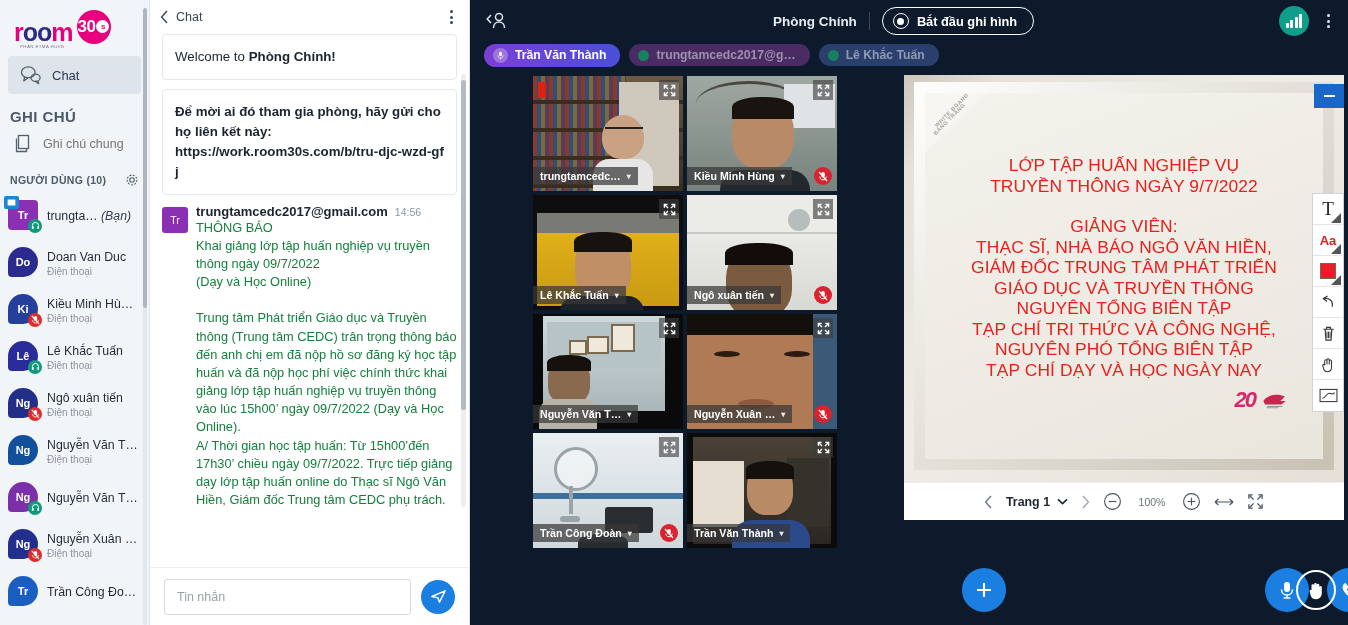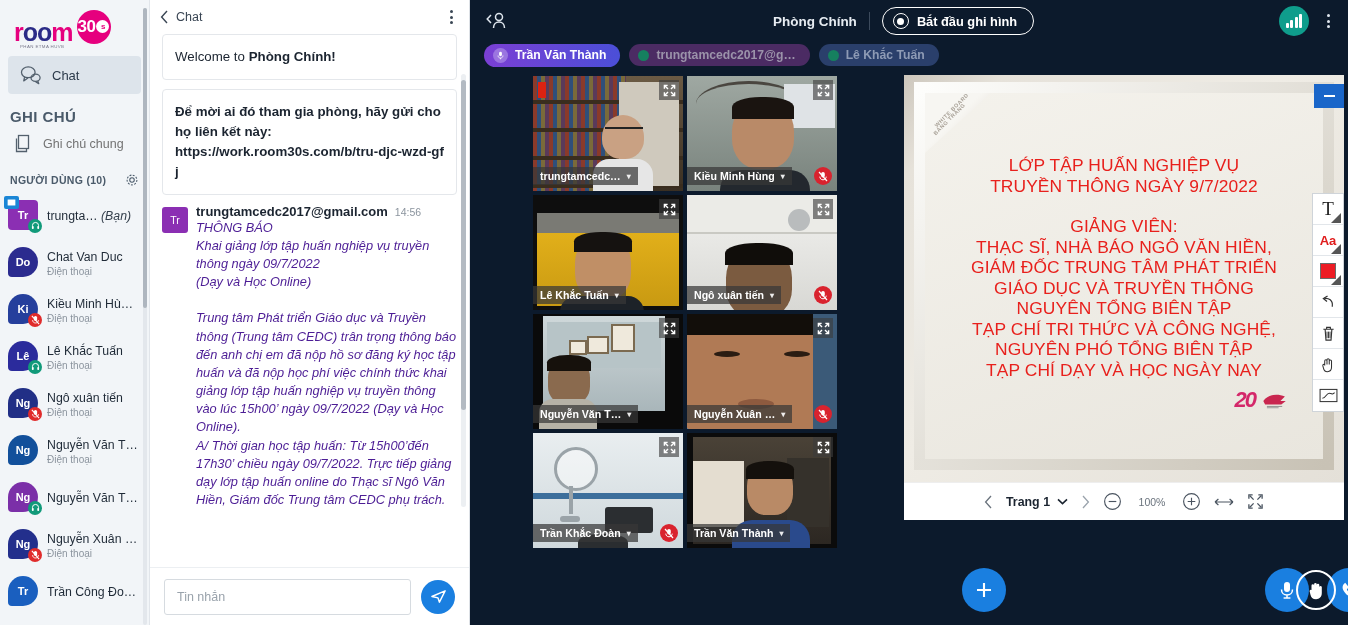--- a/index.html
+++ b/index.html
@@ -117,21 +117,21 @@
   .msg { display: flex; gap: 8px; }
   .msg-av {
     width: 26px; height: 26px; border-radius: 3px; background: #8b2fb3;
     color: #fff; font-size: 10.5px; display: flex; align-items: center;
     justify-content: center; flex: none; margin-top: 3px;
   }
   .msg-main { flex: 1; min-width: 0; }
   .msg-head { display: flex; align-items: baseline; gap: 7px; }
   .msg-from { font-size: 13px; font-weight: 700; color: #1b2430; }
   .msg-time { font-size: 10.5px; color: #8b949e; }
-  .msg-text { font-size: 12.8px; color: #4c1d95; line-height: 1.42; white-space: pre-wrap; font-style: italic; }
+  .msg-text { font-size: 12.8px; color: #15803d; line-height: 1.42; white-space: pre-wrap; }
 
   .chat-sb-track { position: absolute; right: 3px; top: 40px; bottom: 60px; width: 5px;
     background: #eceff2; border-radius: 3px; }
   .chat-sb-thumb { position: absolute; right: 3px; top: 46px; width: 5px; height: 330px;
     background: #b3bac2; border-radius: 3px; }
 
   .chat-input-bar {
     height: 58px; display: flex; align-items: center; gap: 10px; padding: 0 14px;
     border-top: 1px solid #eceff2; background: #fff;
   }
@@ -360,21 +360,21 @@
                 <rect x="7" y="5.6" width="2" height="3.2" rx="0.8" fill="#fff"></rect>
               </svg>
             </span>
           </span>
           <span><span class="u-name">trungta… <span class="you">(Bạn)</span></span></span>
         </div>
         <div class="user-row">
           <span class="av-wrap">
             <span class="avatar" style="background:#2b2b8f">Do</span>
           </span>
-          <span><span class="u-name">Chat Van Duc</span><div class="u-sub">Điện thoại</div></span>
+          <span><span class="u-name">Doan Van Duc</span><div class="u-sub">Điện thoại</div></span>
         </div>
         <div class="user-row">
           <span class="av-wrap">
             <span class="avatar" style="background:#253f9c">Ki</span>
             <span class="badge-br red">
               <svg width="9" height="10" viewBox="0 0 10 11">
                 <rect x="3.2" y="1" width="3.6" height="5.6" rx="1.8" fill="#fff"></rect>
                 <path d="M1.8 5.6 c0 2 1.4 3.2 3.2 3.2 s3.2-1.2 3.2-3.2" fill="none" stroke="#fff" stroke-width="1"></path>
                 <path d="M1 1 L9 10" stroke="#fff" stroke-width="1.2"></path>
               </svg>
@@ -715,21 +715,21 @@
                 <div style="position:absolute;left:48%;top:64%;width:48px;height:26px;background:#2b2e31;border-radius:3px"></div>
                 <div style="position:absolute;left:30%;top:88%;width:50px;height:22px;background:#2a2d30;border-radius:40% 40% 0 0"></div>
               </div>
               <div class="expand-ic">
                 <svg width="13" height="13" viewBox="0 0 14 14">
                   <path d="M1.5 5 V1.5 H5 M9 1.5 H12.5 V5 M12.5 9 V12.5 H9 M5 12.5 H1.5 V9" fill="none" stroke="#fff" stroke-width="1.5"></path>
                   <path d="M2.2 2.2 L5.4 5.4 M11.8 2.2 L8.6 5.4 M11.8 11.8 L8.6 8.6 M2.2 11.8 L5.4 8.6" stroke="#fff" stroke-width="1.5"></path>
                 </svg>
               </div>
               <div class="tile-name">
-                <span>Trần Khắc Đoàn</span>
+                <span>Trần Công Đoàn</span>
                 <span class="cv">▾</span>
               </div>
               <div class="tile-mute">
                 <svg width="10" height="11" viewBox="0 0 10 11">
                   <rect x="3.2" y="1" width="3.6" height="5.6" rx="1.8" fill="#fff"></rect>
                   <path d="M1.8 5.6 c0 2 1.4 3.2 3.2 3.2 s3.2-1.2 3.2-3.2" fill="none" stroke="#fff" stroke-width="1"></path>
                   <path d="M1 1 L9 10" stroke="#fff" stroke-width="1.2"></path>
                 </svg>
               </div>
             </div>

